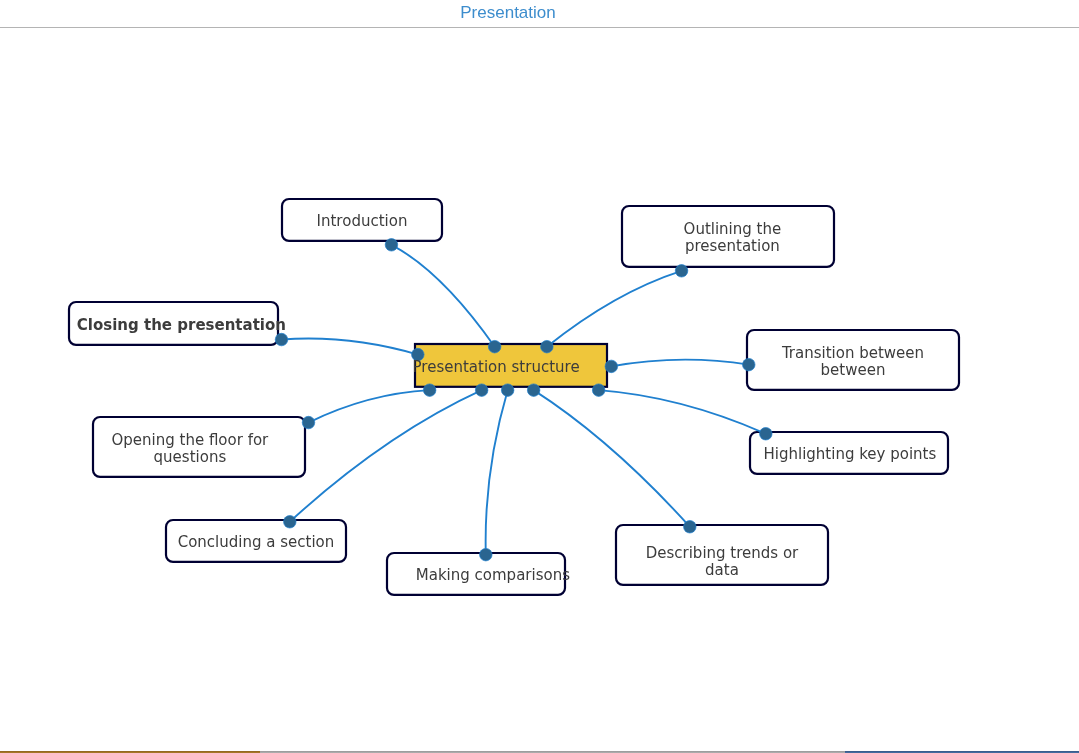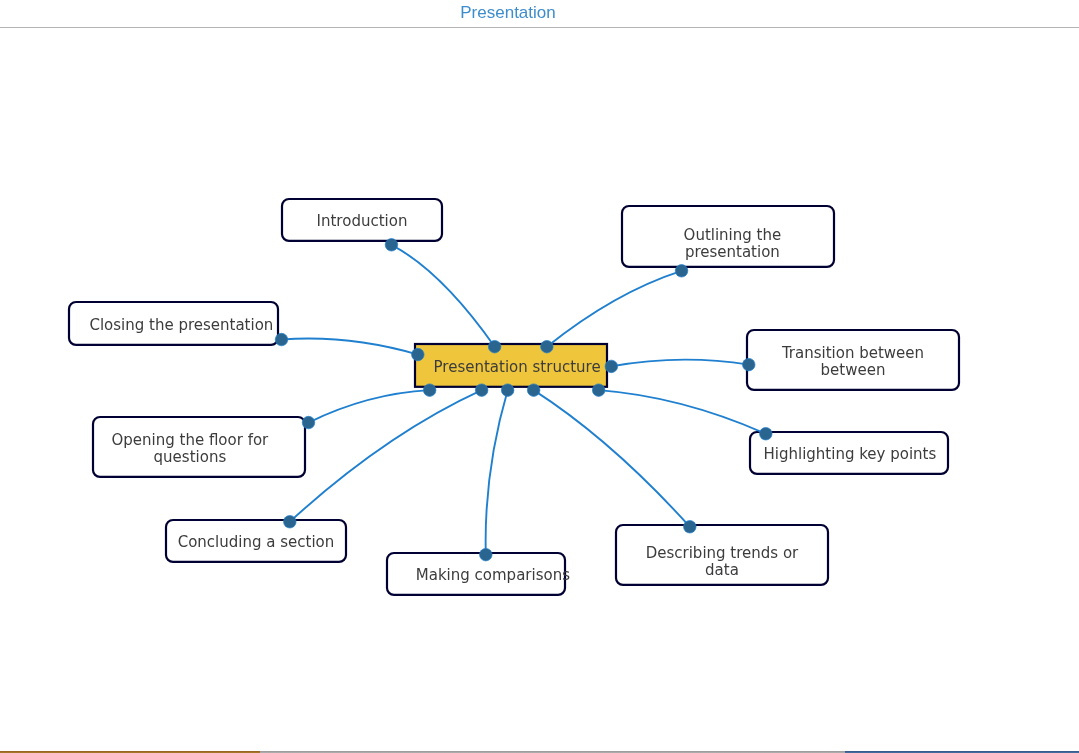--- a/index.html
+++ b/index.html
@@ -78,27 +78,27 @@
         <circle cx="598.65" cy="390.15" r="6.25" fill="#2a6590" stroke="#2080cf" stroke-width="0.7"></circle>
       </g>
   </svg>
 
   <div id="node-layer">
       <div class="node" style="left: 280.9px; top: 197.9px; width: 162.2px; height: 44.1px;">
         <span>
           <div class="ln">Introduction</div>
         </span>
       </div>
-      <div class="node" style="left: 620.9px; top: 204.9px; width: 223px; height: 63.1px; margin-top: 6px;">
+      <div class="node" style="left: 620.9px; top: 204.9px; width: 223px; height: 63.1px;">
         <span>
           <div class="ln">Outlining the</div>
           <div class="ln">presentation</div>
         </span>
       </div>
-      <div class="node" style="left: 67.9px; top: 300.9px; width: 227px; height: 45.1px;">
+      <div class="node" style="left: 67.9px; top: 300.9px; width: 227px; height: 45.1px; font-weight: bold;">
         <span>
           <div class="ln">Closing the presentation</div>
         </span>
       </div>
       <div class="node" style="left: 745.9px; top: 328.9px; width: 214.2px; height: 62.1px;">
         <span>
           <div class="ln">Transition between</div>
           <div class="ln">between</div>
         </span>
       </div>
@@ -122,21 +122,21 @@
         <span>
           <div class="ln">Making comparisons</div>
         </span>
       </div>
       <div class="node" style="left: 614.9px; top: 523.9px; width: 214.2px; height: 73px;">
         <span>
           <div class="ln">Describing trends or</div>
           <div class="ln">data</div>
         </span>
       </div>
-      <div class="node center" style="left: 420px; top: 342.9px; width: 194.2px; height: 45px; text-align: right;">
+      <div class="node center" style="left: 399px; top: 342.9px; width: 194.2px; height: 45px; text-align: right;">
         <span>
           <div class="ln">Presentation structure</div>
         </span>
       </div>
     </div>
 
   <div class="footbar">
     <div class="seg gold" style="width: 260px;"></div>
     <div class="seg blue" style="width: 234px;"></div>
   </div>

